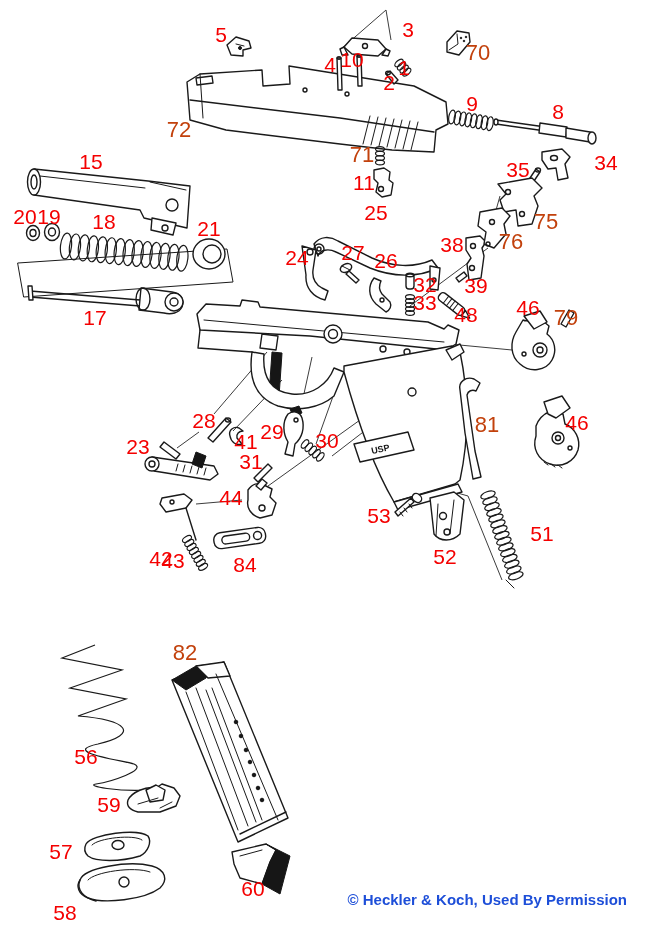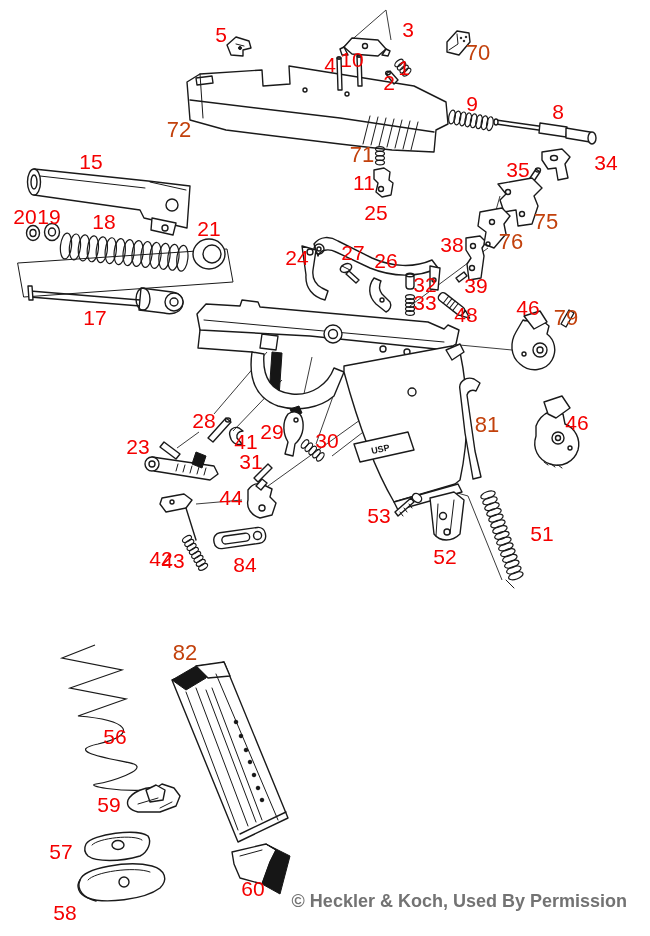--- a/index.html
+++ b/index.html
@@ -5,22 +5,22 @@
   html,body{margin:0;padding:0;background:#fff;}
   body{width:650px;height:936px;position:relative;overflow:hidden;
        font-family:"Liberation Sans",sans-serif;}
   #stage{position:absolute;left:0;top:0;width:650px;height:936px;}
   #drawing{position:absolute;left:0;top:0;}
   #labels{position:absolute;left:0;top:0;width:650px;height:936px;pointer-events:none;}
   .plabel{position:absolute;transform:translate(-50%,-50%);
           font-size:21px;line-height:1;white-space:nowrap;}
   .c-red{color:#f40000;}
   .c-black{color:#c2410c;font-size:22px;}
-  .copyright{position:absolute;right:23px;top:891px;font-size:18px;
-             font-weight:bold;color:#737373;}
+  .copyright{position:absolute;right:23px;top:891px;font-size:15px;
+             font-weight:bold;color:#1d4ed8;}
   
   .ln{stroke:#1a1a1a;stroke-width:1.4;fill:#fff;stroke-linejoin:round;stroke-linecap:round;}
   .ln2{stroke:#1a1a1a;stroke-width:1.4;fill:none;stroke-linejoin:round;stroke-linecap:round;}
   .lt{stroke:#1a1a1a;stroke-width:1;fill:none;stroke-linecap:round;}
   .leader{stroke:#3d3d3d;stroke-width:1;fill:none;}
   .dark{fill:#161616;stroke:#161616;stroke-width:1;}
   .spr{stroke:#1a1a1a;stroke-width:1.2;fill:none;}
 </style>
 </head>
 <body>
@@ -499,21 +499,21 @@
       <div class="plabel c-red" style="left: 327px; top: 440px;">30</div>
       <div class="plabel c-red" style="left: 138px; top: 446px;">23</div>
       <div class="plabel c-red" style="left: 251px; top: 461px;">31</div>
       <div class="plabel c-red" style="left: 231px; top: 497px;">44</div>
       <div class="plabel c-red" style="left: 379px; top: 515px;">53</div>
       <div class="plabel c-red" style="left: 161px; top: 523px; margin-top: 35px;">42</div>
       <div class="plabel c-red" style="left: 506px; top: 533px; margin-left: 36px;">51</div>
       <div class="plabel c-red" style="left: 445px; top: 556px;">52</div>
       <div class="plabel c-red" style="left: 173px; top: 560px;">43</div>
       <div class="plabel c-red" style="left: 245px; top: 564px;">84</div>
-      <div class="plabel c-red" style="left: 86px; top: 736px; margin-left: 29px;">56</div>
+      <div class="plabel c-red" style="left: 86px; top: 756px;">56</div>
       <div class="plabel c-black" style="left: 185px; top: 653px;">82</div>
       <div class="plabel c-red" style="left: 109px; top: 804px;">59</div>
       <div class="plabel c-red" style="left: 61px; top: 851px;">57</div>
       <div class="plabel c-red" style="left: 65px; top: 912px;">58</div>
       <div class="plabel c-red" style="left: 253px; top: 888px;">60</div>
     </div>
 
 <div class="copyright">© Heckler &amp; Koch, Used By Permission</div>
 </div>
 

